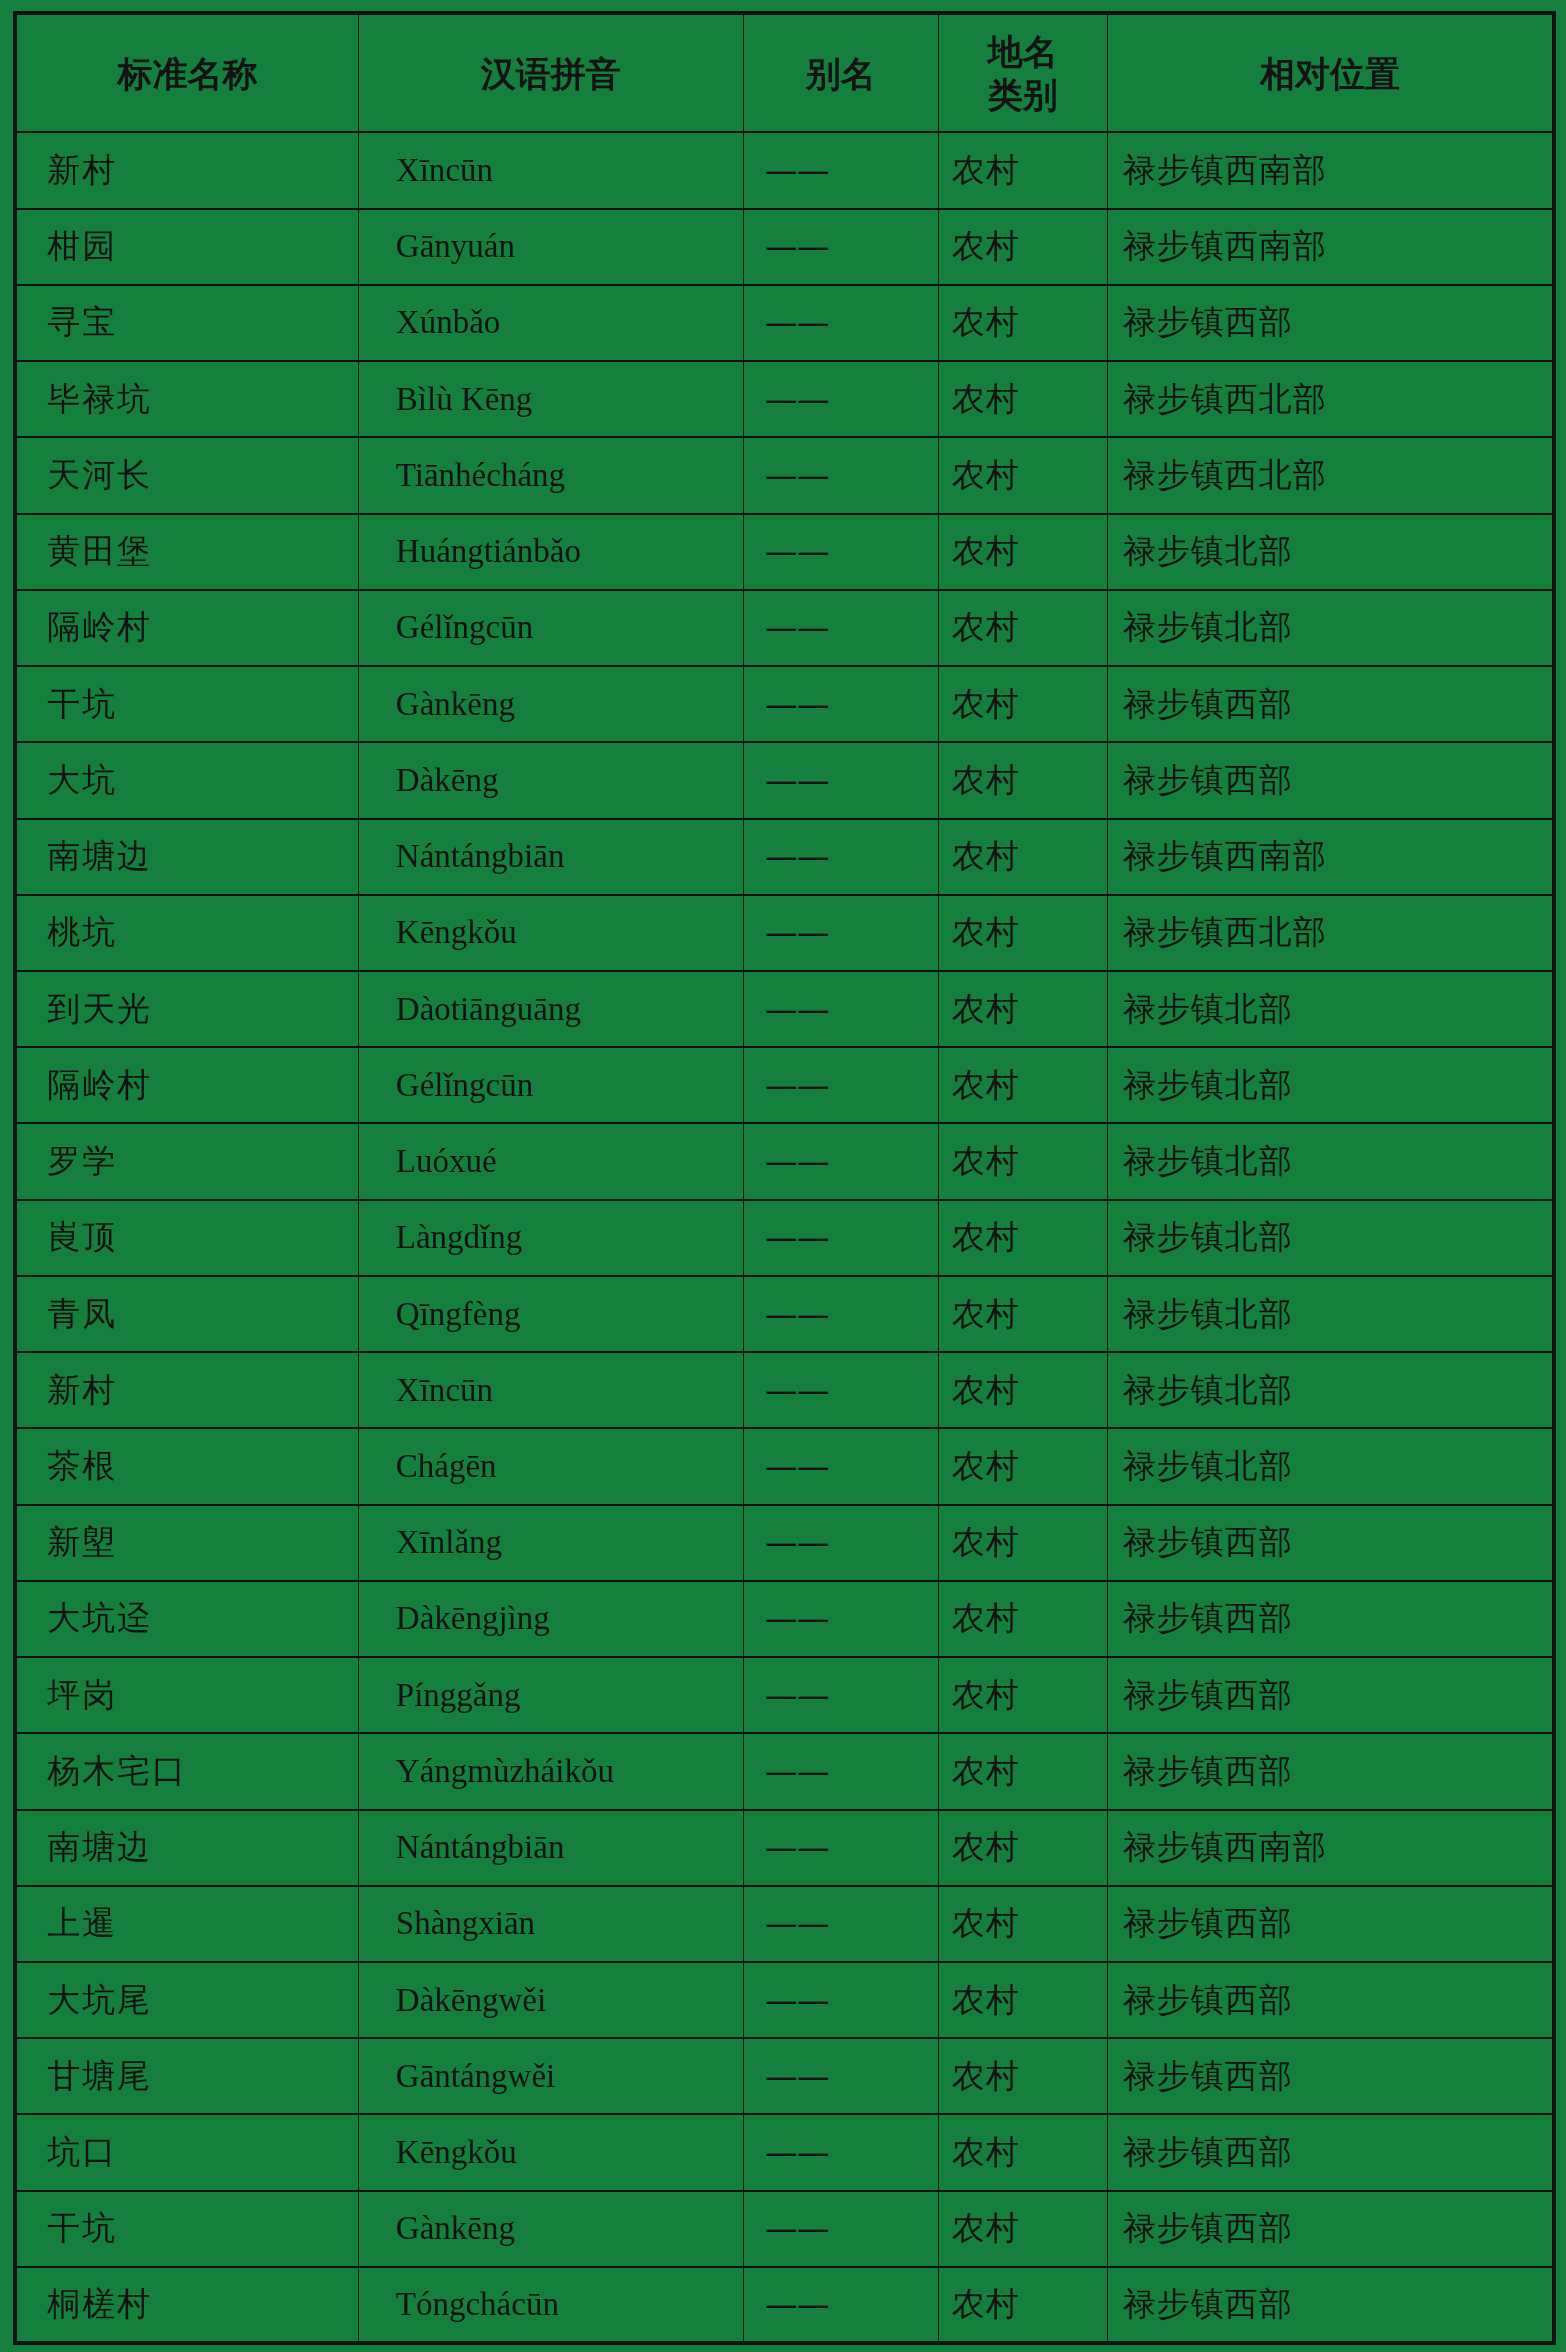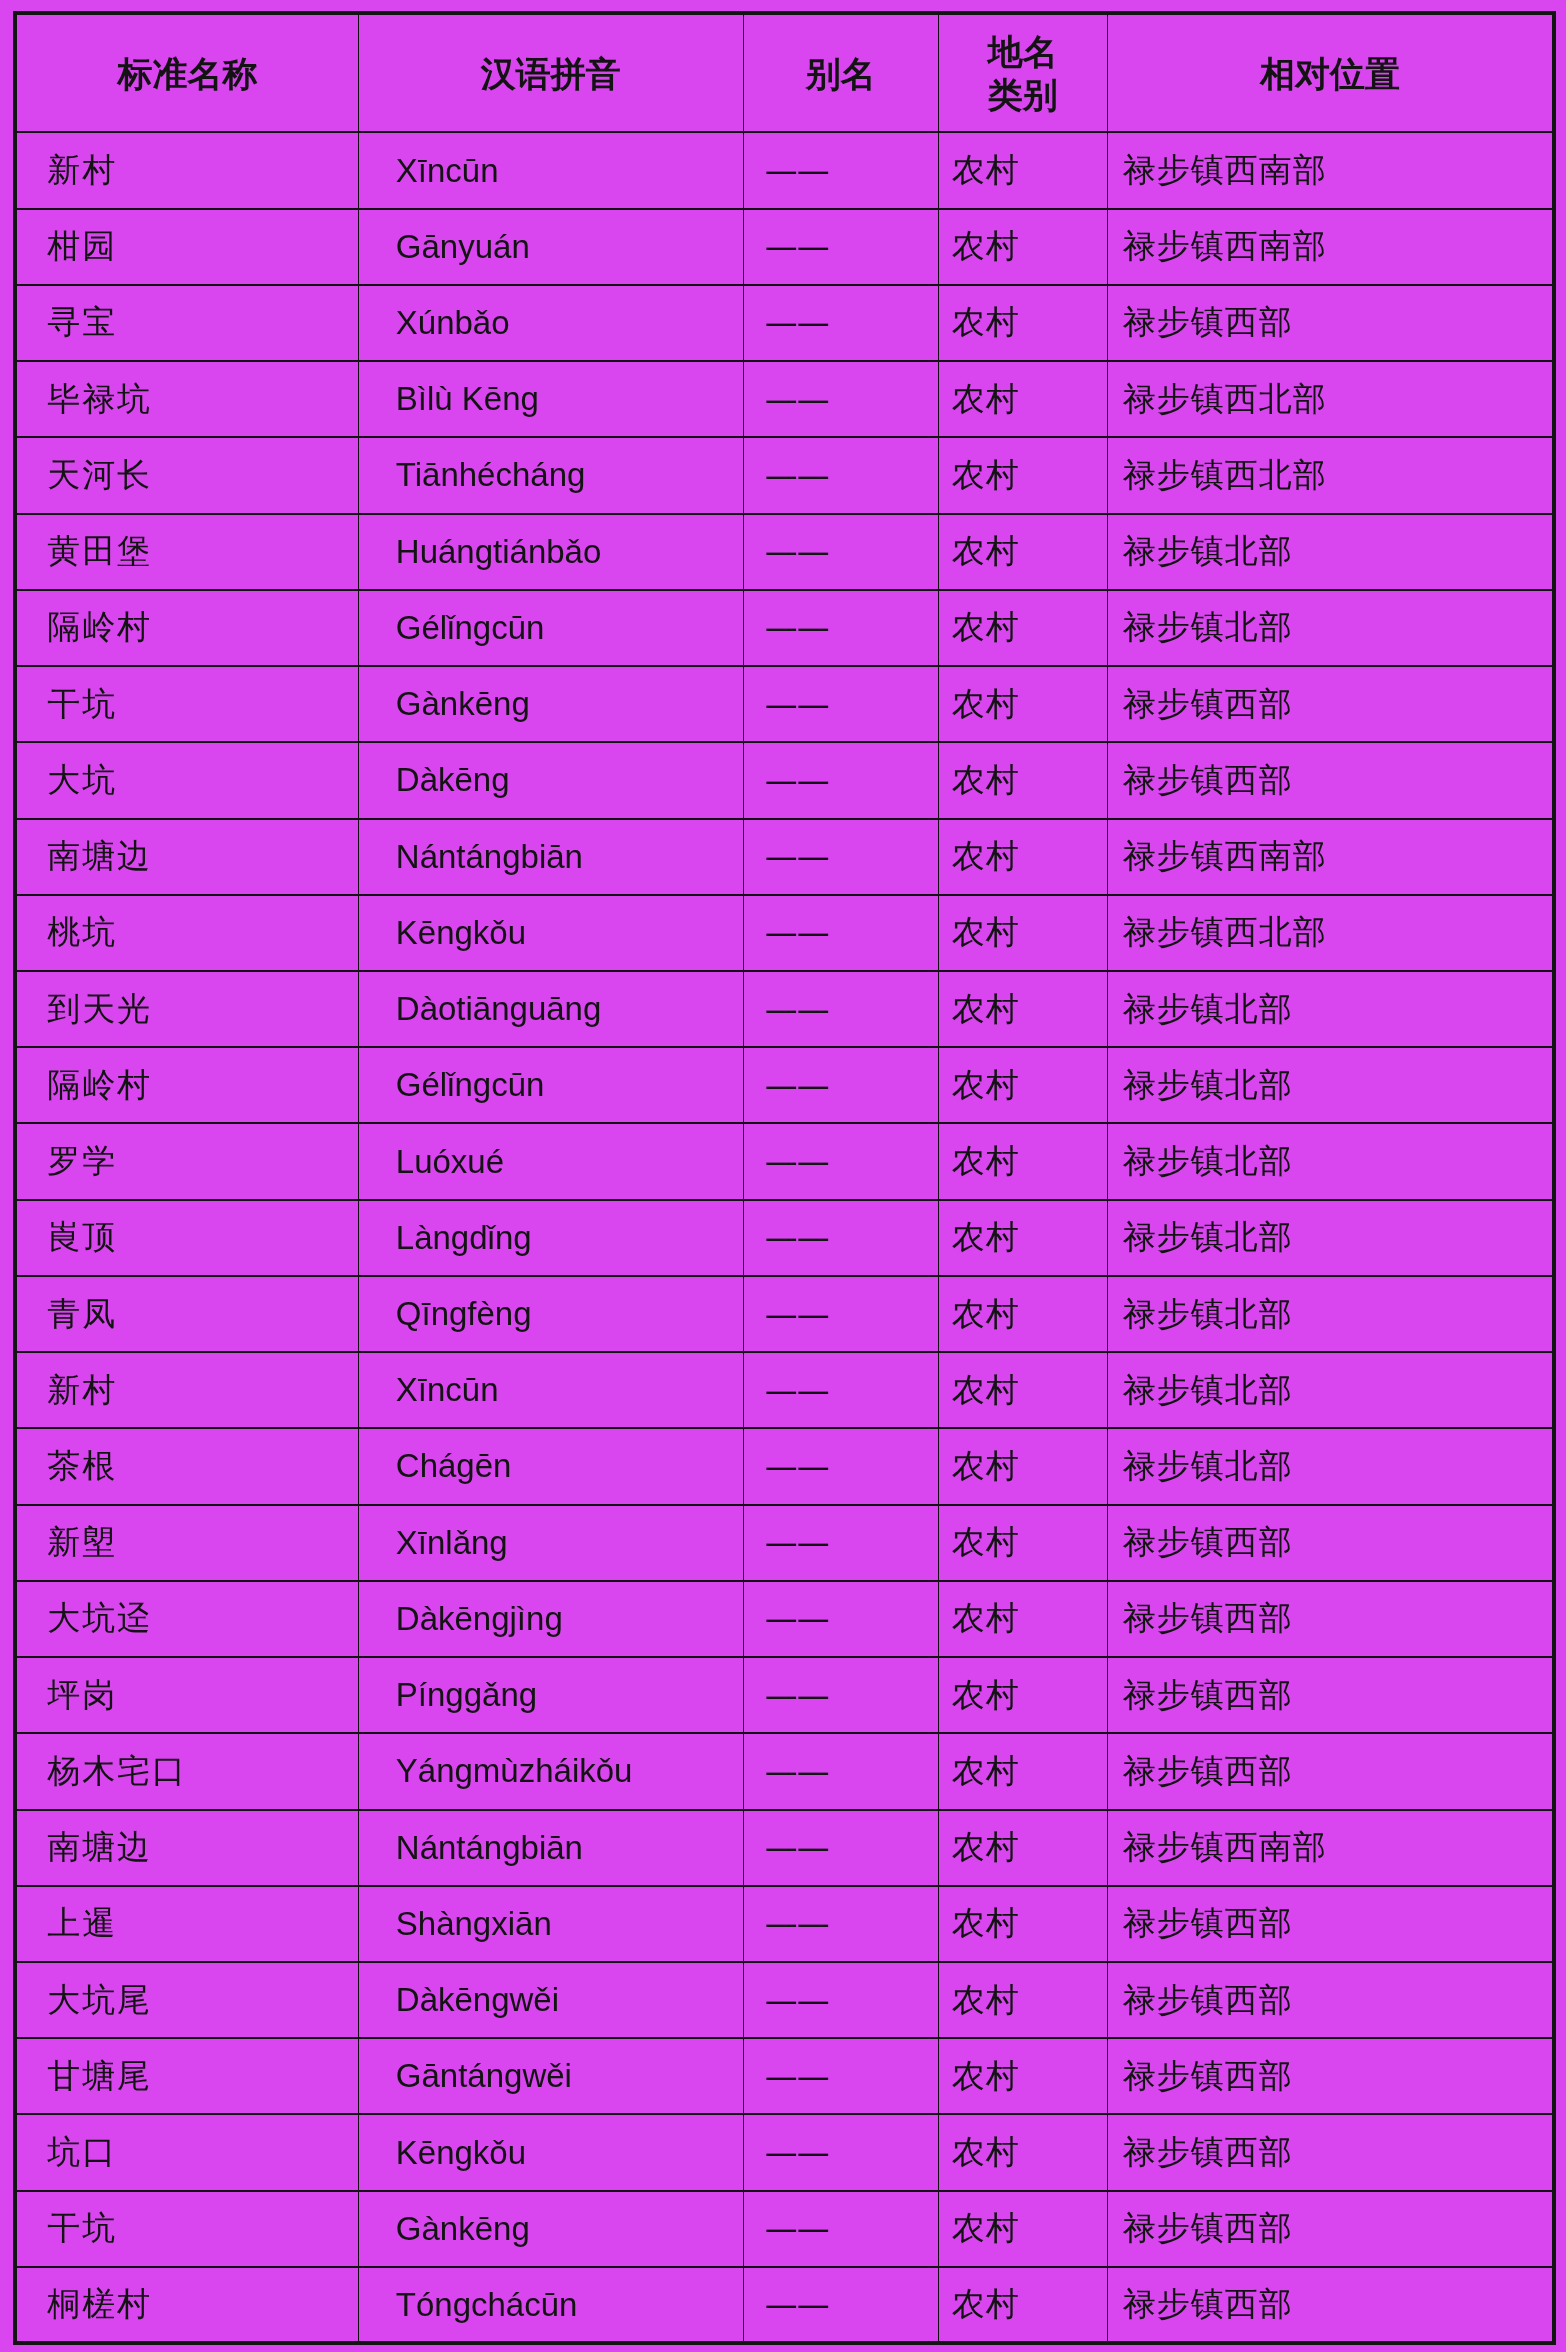--- a/index.html
+++ b/index.html
@@ -1,20 +1,20 @@
 <!DOCTYPE html>
 <html style="font-size:15px"><head>
 <meta charset="utf-8">
 <style>
   html, body { margin: 0; padding: 0; background: #ffffff; }
   .page {
     position: relative;
     width: 1566px;
     height: 2352px;
-    background: #d946ef;
+    background: #15803d;
     color: #131313;
     font-family: "Liberation Serif", serif;
     overflow: hidden;
   }
   table.placenames {
     position: absolute;
     left: 13.3px;
     top: 11.4px;
     width: 1540px;
     height: 2334px;
@@ -47,21 +47,21 @@
   td {
     font-size: 33px;
     padding: 0 5.7px 0 25px;
     white-space: nowrap;
   }
   td.cell-name {
     font-family: "Liberation Serif", serif;
     padding-left: 30px;
     letter-spacing: 1.9px;
   }
-  td.cell-pinyin { font-family: Liberation Sans, sans-serif; padding-left: 37px; }
+  td.cell-pinyin { font-family: Liberation Serif, serif; padding-left: 37px; }
   td.cell-alias {
     font-family: "DejaVu Sans", sans-serif;
     letter-spacing: -1px;
     padding-left: 21px;
   }
   td.cell-category {
     font-family: Liberation Serif, serif;
     padding-left: 13px;
     letter-spacing: 1px;
   }

